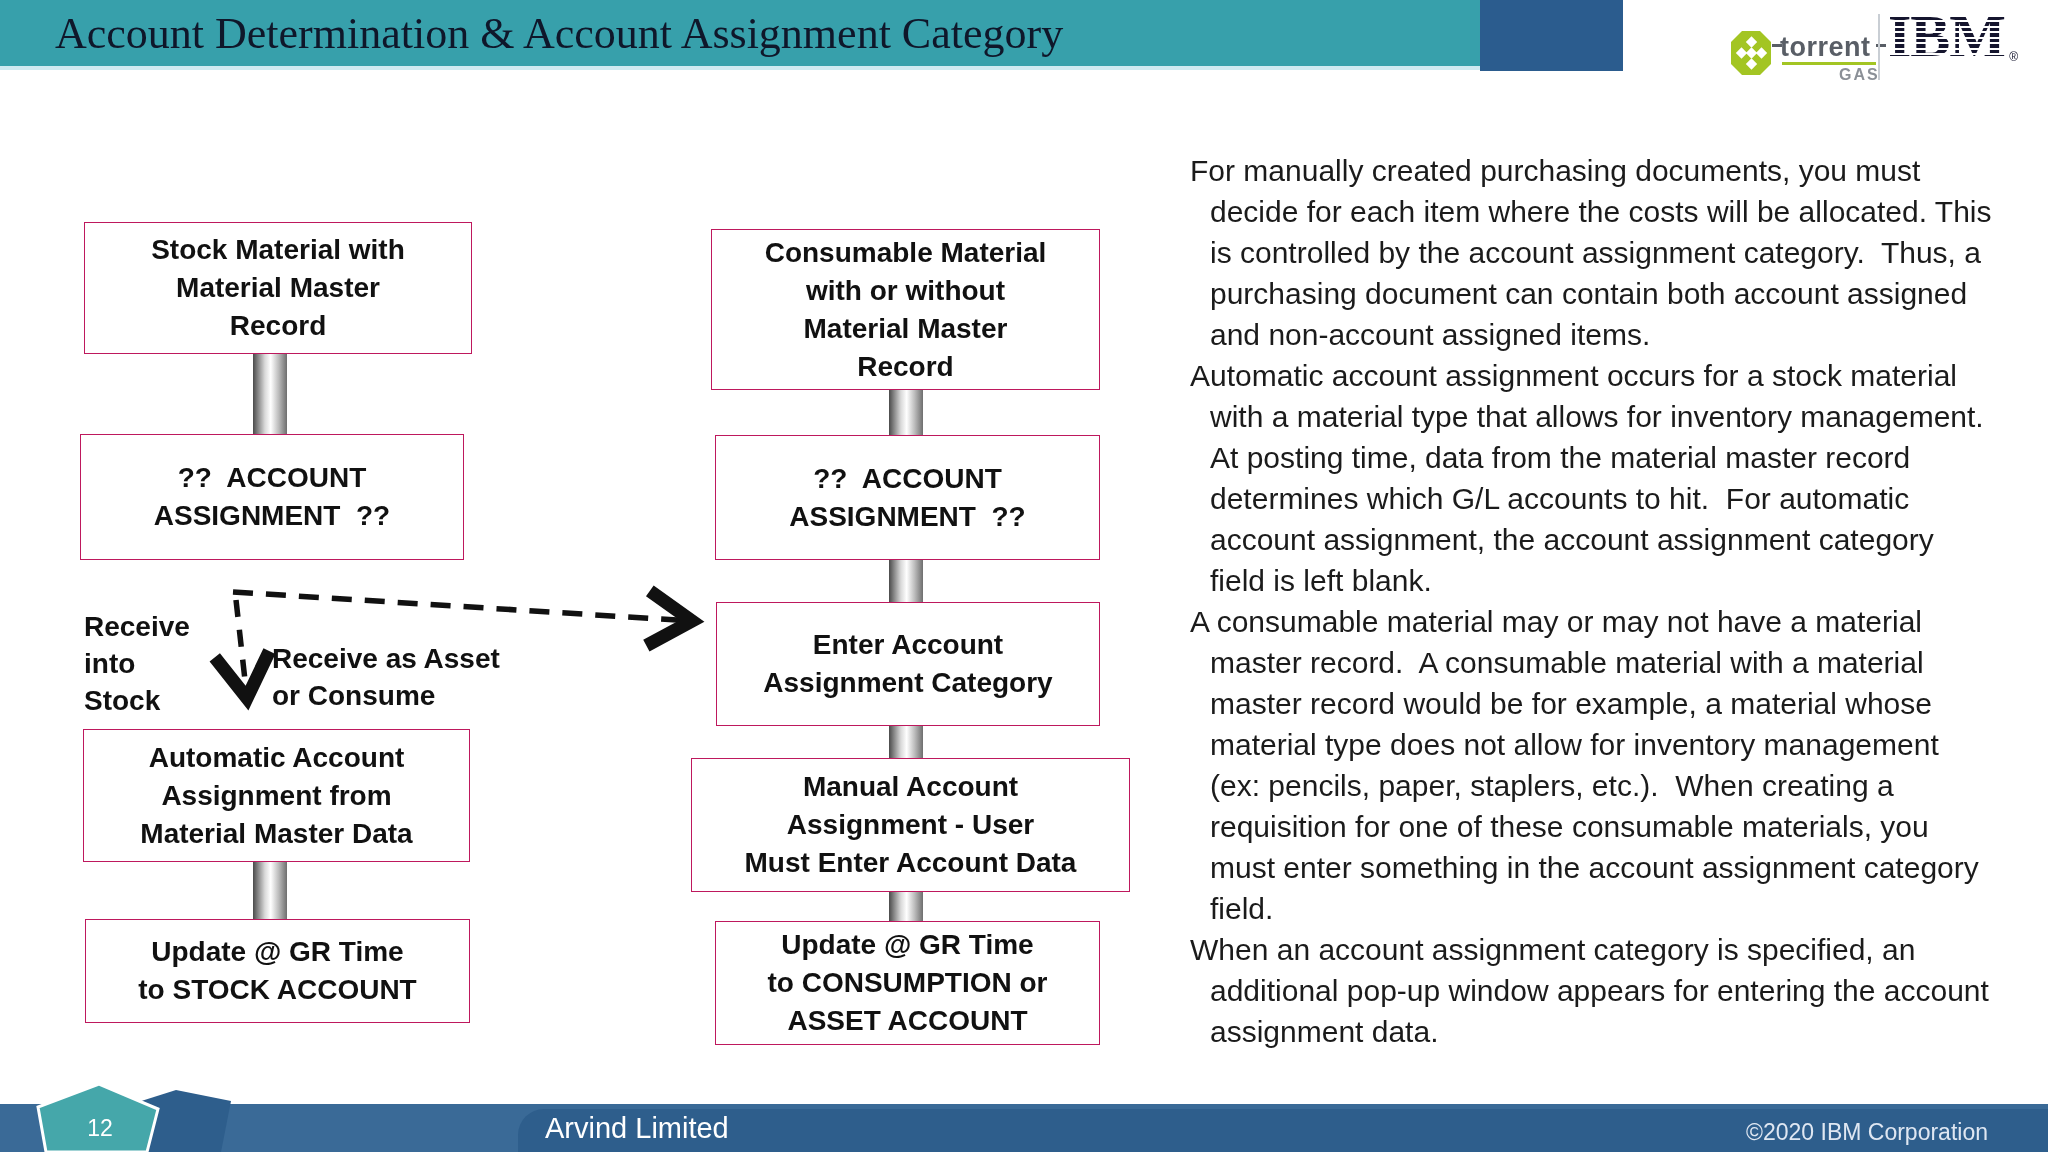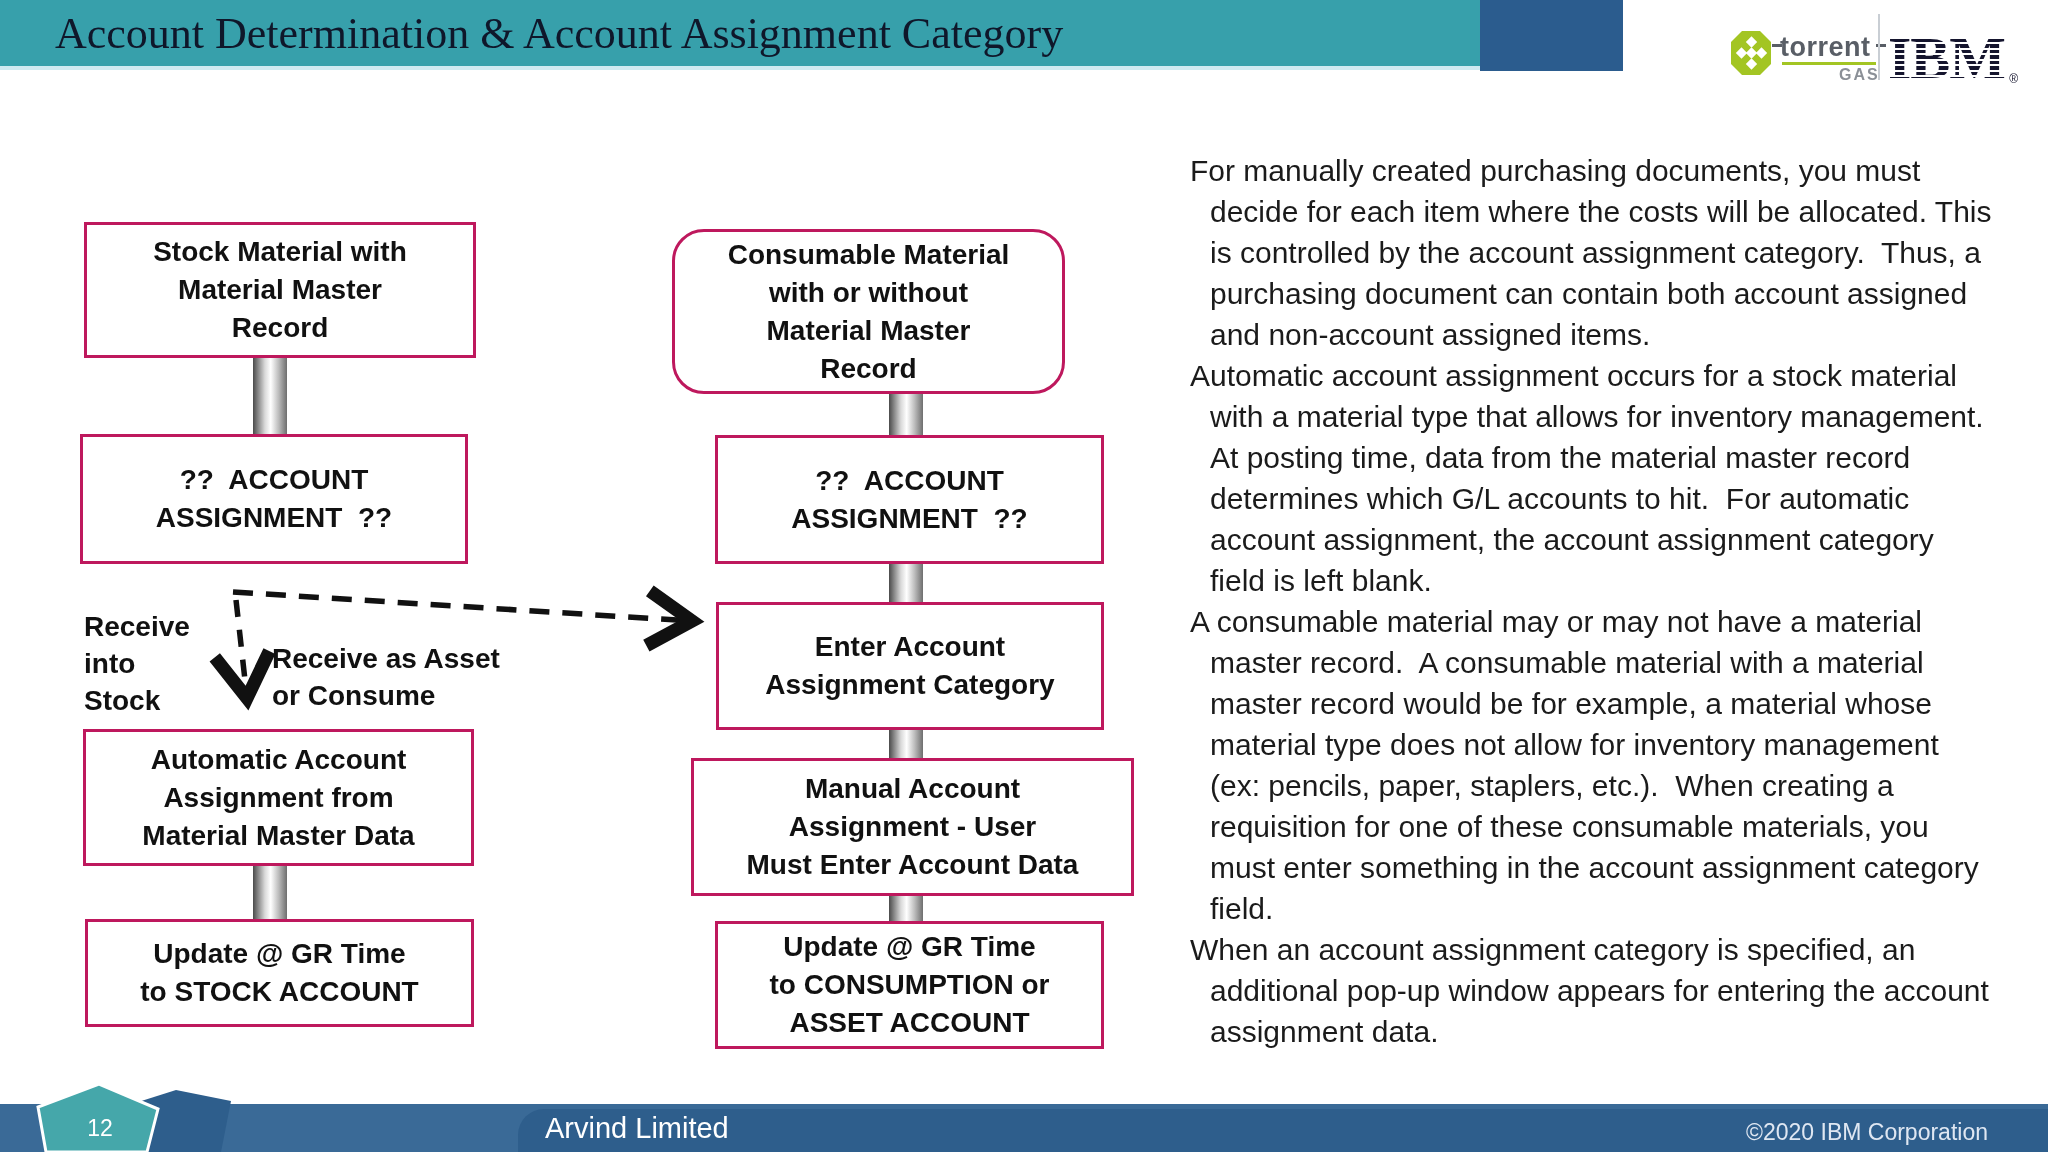--- a/index.html
+++ b/index.html
@@ -20,35 +20,35 @@
   .torrent-logo{position:absolute;left:1730px;top:28px;width:140px;height:52px;}
   .torrent-icon{position:absolute;left:0;top:2px;}
   .torrent-word{position:absolute;left:50px;top:4px;font-size:27px;font-weight:bold;color:#595e66;letter-spacing:0.5px;}
   .torrent-dash-l,.torrent-dash-r{position:absolute;top:16px;width:10px;height:3px;background:#595e66;}
   .torrent-dash-l{left:42px;}
   .torrent-dash-r{left:146px;}
   .torrent-underline{position:absolute;left:52px;top:34px;width:94px;height:3px;background:#a3c523;}
   .torrent-gas{position:absolute;left:88px;top:38px;font-size:16px;font-weight:bold;color:#8b9097;letter-spacing:2px;margin-left:21px;}
   .logo-divider{position:absolute;left:1878px;top:14px;width:2px;height:66px;background:#c9ced4;}
   
-  .ibm-logo{position:absolute;left:1888px;top:28px;width:130px;height:66px;}
+  .ibm-logo{position:absolute;left:1888px;top:6px;width:130px;height:66px;}
   .ibm-word{
     font-family:"Liberation Serif","DejaVu Serif",serif;font-weight:bold;
     font-size:60px;line-height:60px;letter-spacing:-1px;
     background:repeating-linear-gradient(to bottom,#15152e 0 3.4px,rgba(0,0,0,0) 3.4px 5.5px);
     background-position:0 14px;
     -webkit-background-clip:text;background-clip:text;color:transparent;
   }
   .ibm-reg{position:absolute;right:0px;bottom:8px;font-size:12px;color:#15152e;}
   
   .pipe{position:absolute;width:34px;z-index:1;
     background:linear-gradient(90deg,#4a4a4a 0%,#d9d9d9 35%,#ffffff 52%,#bdbdbd 75%,#6e6e6e 100%);
   }
   .flow-box{
-    position:absolute;z-index:2;background:#ffffff;border:3px solid #be185d;
+    position:absolute;z-index:2;background:#ffffff;border:1px solid #be185d;
     display:flex;align-items:center;justify-content:center;text-align:center;
     font-weight:bold;font-size:28px;line-height:38px;white-space:pre-wrap;color:#111;
   }
   .flow-label{position:absolute;z-index:2;font-weight:bold;font-size:28px;line-height:37px;white-space:pre-wrap;color:#111;}
   .arrows-overlay{position:absolute;left:0;top:0;width:2048px;height:1152px;z-index:3;pointer-events:none;}
   
   .body-text{position:absolute;left:1190px;top:150px;width:805px;font-size:30px;line-height:41px;color:#1b1b1b;}
   .body-text p{margin:0;padding-left:20px;text-indent:-20px;white-space:pre-wrap;}
   
   .footer-bar{position:absolute;left:0;top:1104px;width:2048px;height:48px;background:#3a6a97;}
@@ -118,21 +118,21 @@
 Material Master Data</div>
   <div class="flow-box" style="left:85px;top:919px;width:383px;height:102px;">Update @ GR Time
 to STOCK ACCOUNT</div>
 
   <div class="flow-label" style="left:84px;top:608px;">Receive
 into
 Stock</div>
   <div class="flow-label" style="left:272px;top:632px;margin-top:8px;">Receive as Asset
 or Consume</div>
 
-  <div class="flow-box" style="left:672px;top:229px;width:387px;height:159px;border-radius:32px;">Consumable Material
+  <div class="flow-box" style="left:711px;top:229px;width:387px;height:159px;">Consumable Material
 with or without
 Material Master
 Record</div>
   <div class="flow-box" style="left:715px;top:435px;width:383px;height:123px;">??  ACCOUNT
 ASSIGNMENT  ??</div>
   <div class="flow-box" style="left:716px;top:602px;width:382px;height:122px;">Enter Account
 Assignment Category</div>
   <div class="flow-box" style="left:691px;top:758px;width:437px;height:132px;">Manual Account
 Assignment - User
 Must Enter Account Data</div>

